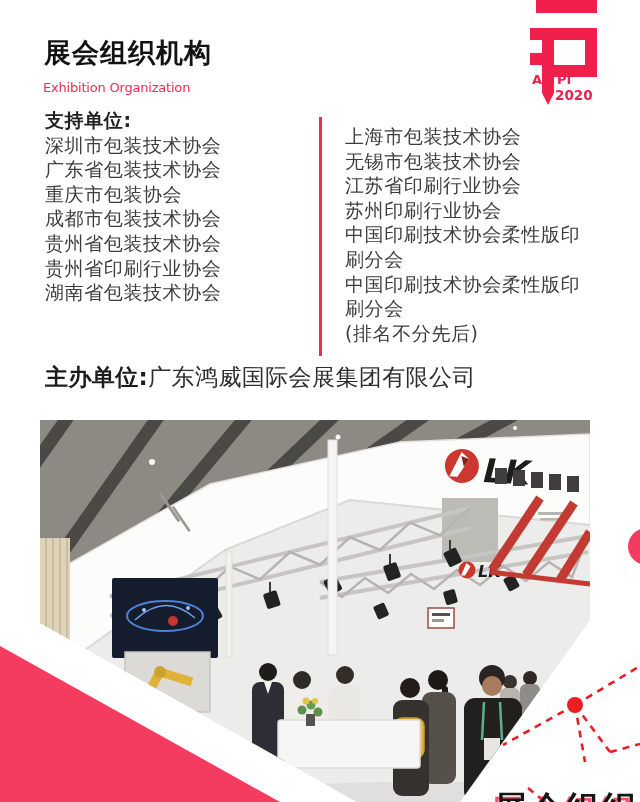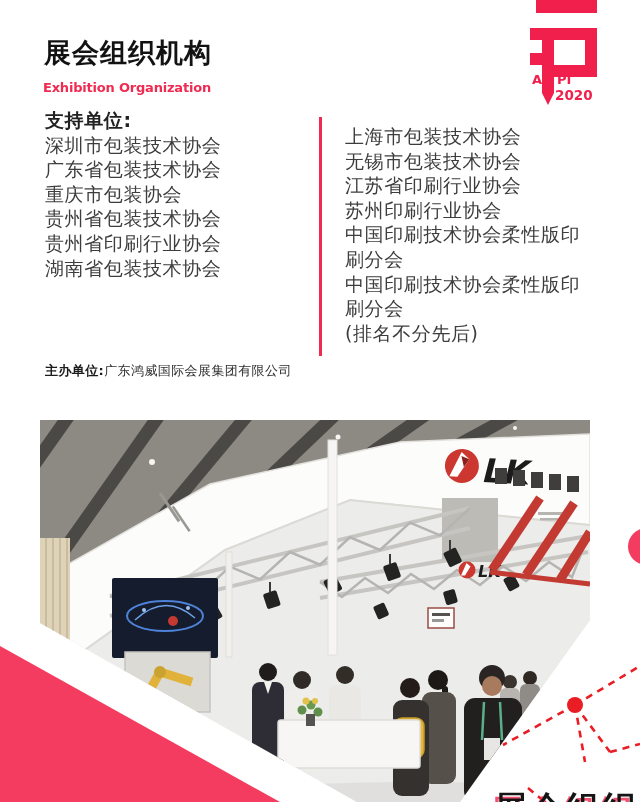--- a/index.html
+++ b/index.html
@@ -13,37 +13,37 @@
     font-family:"DejaVu Sans","Liberation Sans",sans-serif;
     color:var(--body-color);
   }
   .abs{position:absolute;}
   
   .page-title{
     left:44px;top:36px;font-size:27px;font-weight:bold;color:var(--title-color);
     letter-spacing:1px;line-height:1.25;
   }
   .page-subtitle{
-    left:43px;top:80px;font-size:13px;font-weight:bold;color:var(--accent);
+    left:43px;top:80px;font-size:13px;font-weight:normal;color:var(--accent);
     letter-spacing:-0.2px;
   }
   .logo-svg{left:529px;top:0;}
   
   .supporters-left{left:45px;top:108px;width:262px;}
   .supporters-right{left:345px;top:124px;width:242px;}
   .sup-heading{font-weight:bold;color:#222;}
   .sup-line,.sup-heading{
     font-size:19px;line-height:24.6px;letter-spacing:0.6px;
     word-break:break-all;
   }
   .column-divider{
     left:319px;top:117px;width:2.5px;height:239px;background:var(--accent);
   }
   
-  .organizer{left:45px;top:362px;font-size:13px;letter-spacing:0.4px;color:#2e2e2e;}
+  .organizer{left:45px;top:362px;font-size:23px;letter-spacing:0.4px;color:#2e2e2e;}
   .organizer b{color:#1c1c1c;}
   
   .photo-wrap{
     left:40px;top:420px;width:550px;height:382px;
     clip-path:polygon(0px 0px,550px 0px,550px 200px,420px 382px,317px 382px,0px 203px);
     background:#ececea;
   }
   
   .pink-triangle{
     left:0;top:646px;width:280px;height:156px;background:var(--triangle);
@@ -79,20 +79,21 @@
   <text x="3" y="84" font-size="13" font-weight="bold" fill="#f01f4c">A</text>
   <text x="28" y="84" font-size="13" font-weight="bold" fill="#f01f4c">PI</text>
   <text x="26" y="100" font-size="13.5" font-weight="bold" fill="#f01f4c">2020</text>
 </svg>
 
 <div class="abs supporters-left">
   <div class="sup-heading">支持单位:</div>
   <div class="sup-line">深圳市包装技术协会</div>
   <div class="sup-line">广东省包装技术协会</div>
   <div class="sup-line">重庆市包装协会</div>
+  <div class="sup-line">成都市包装技术协会</div>
   <div class="sup-line">贵州省包装技术协会</div>
   <div class="sup-line">贵州省印刷行业协会</div>
   <div class="sup-line">湖南省包装技术协会</div>
 </div>
 
 <div class="abs column-divider"></div>
 
 <div class="abs supporters-right">
   <div class="sup-line">上海市包装技术协会</div>
   <div class="sup-line">无锡市包装技术协会</div>

